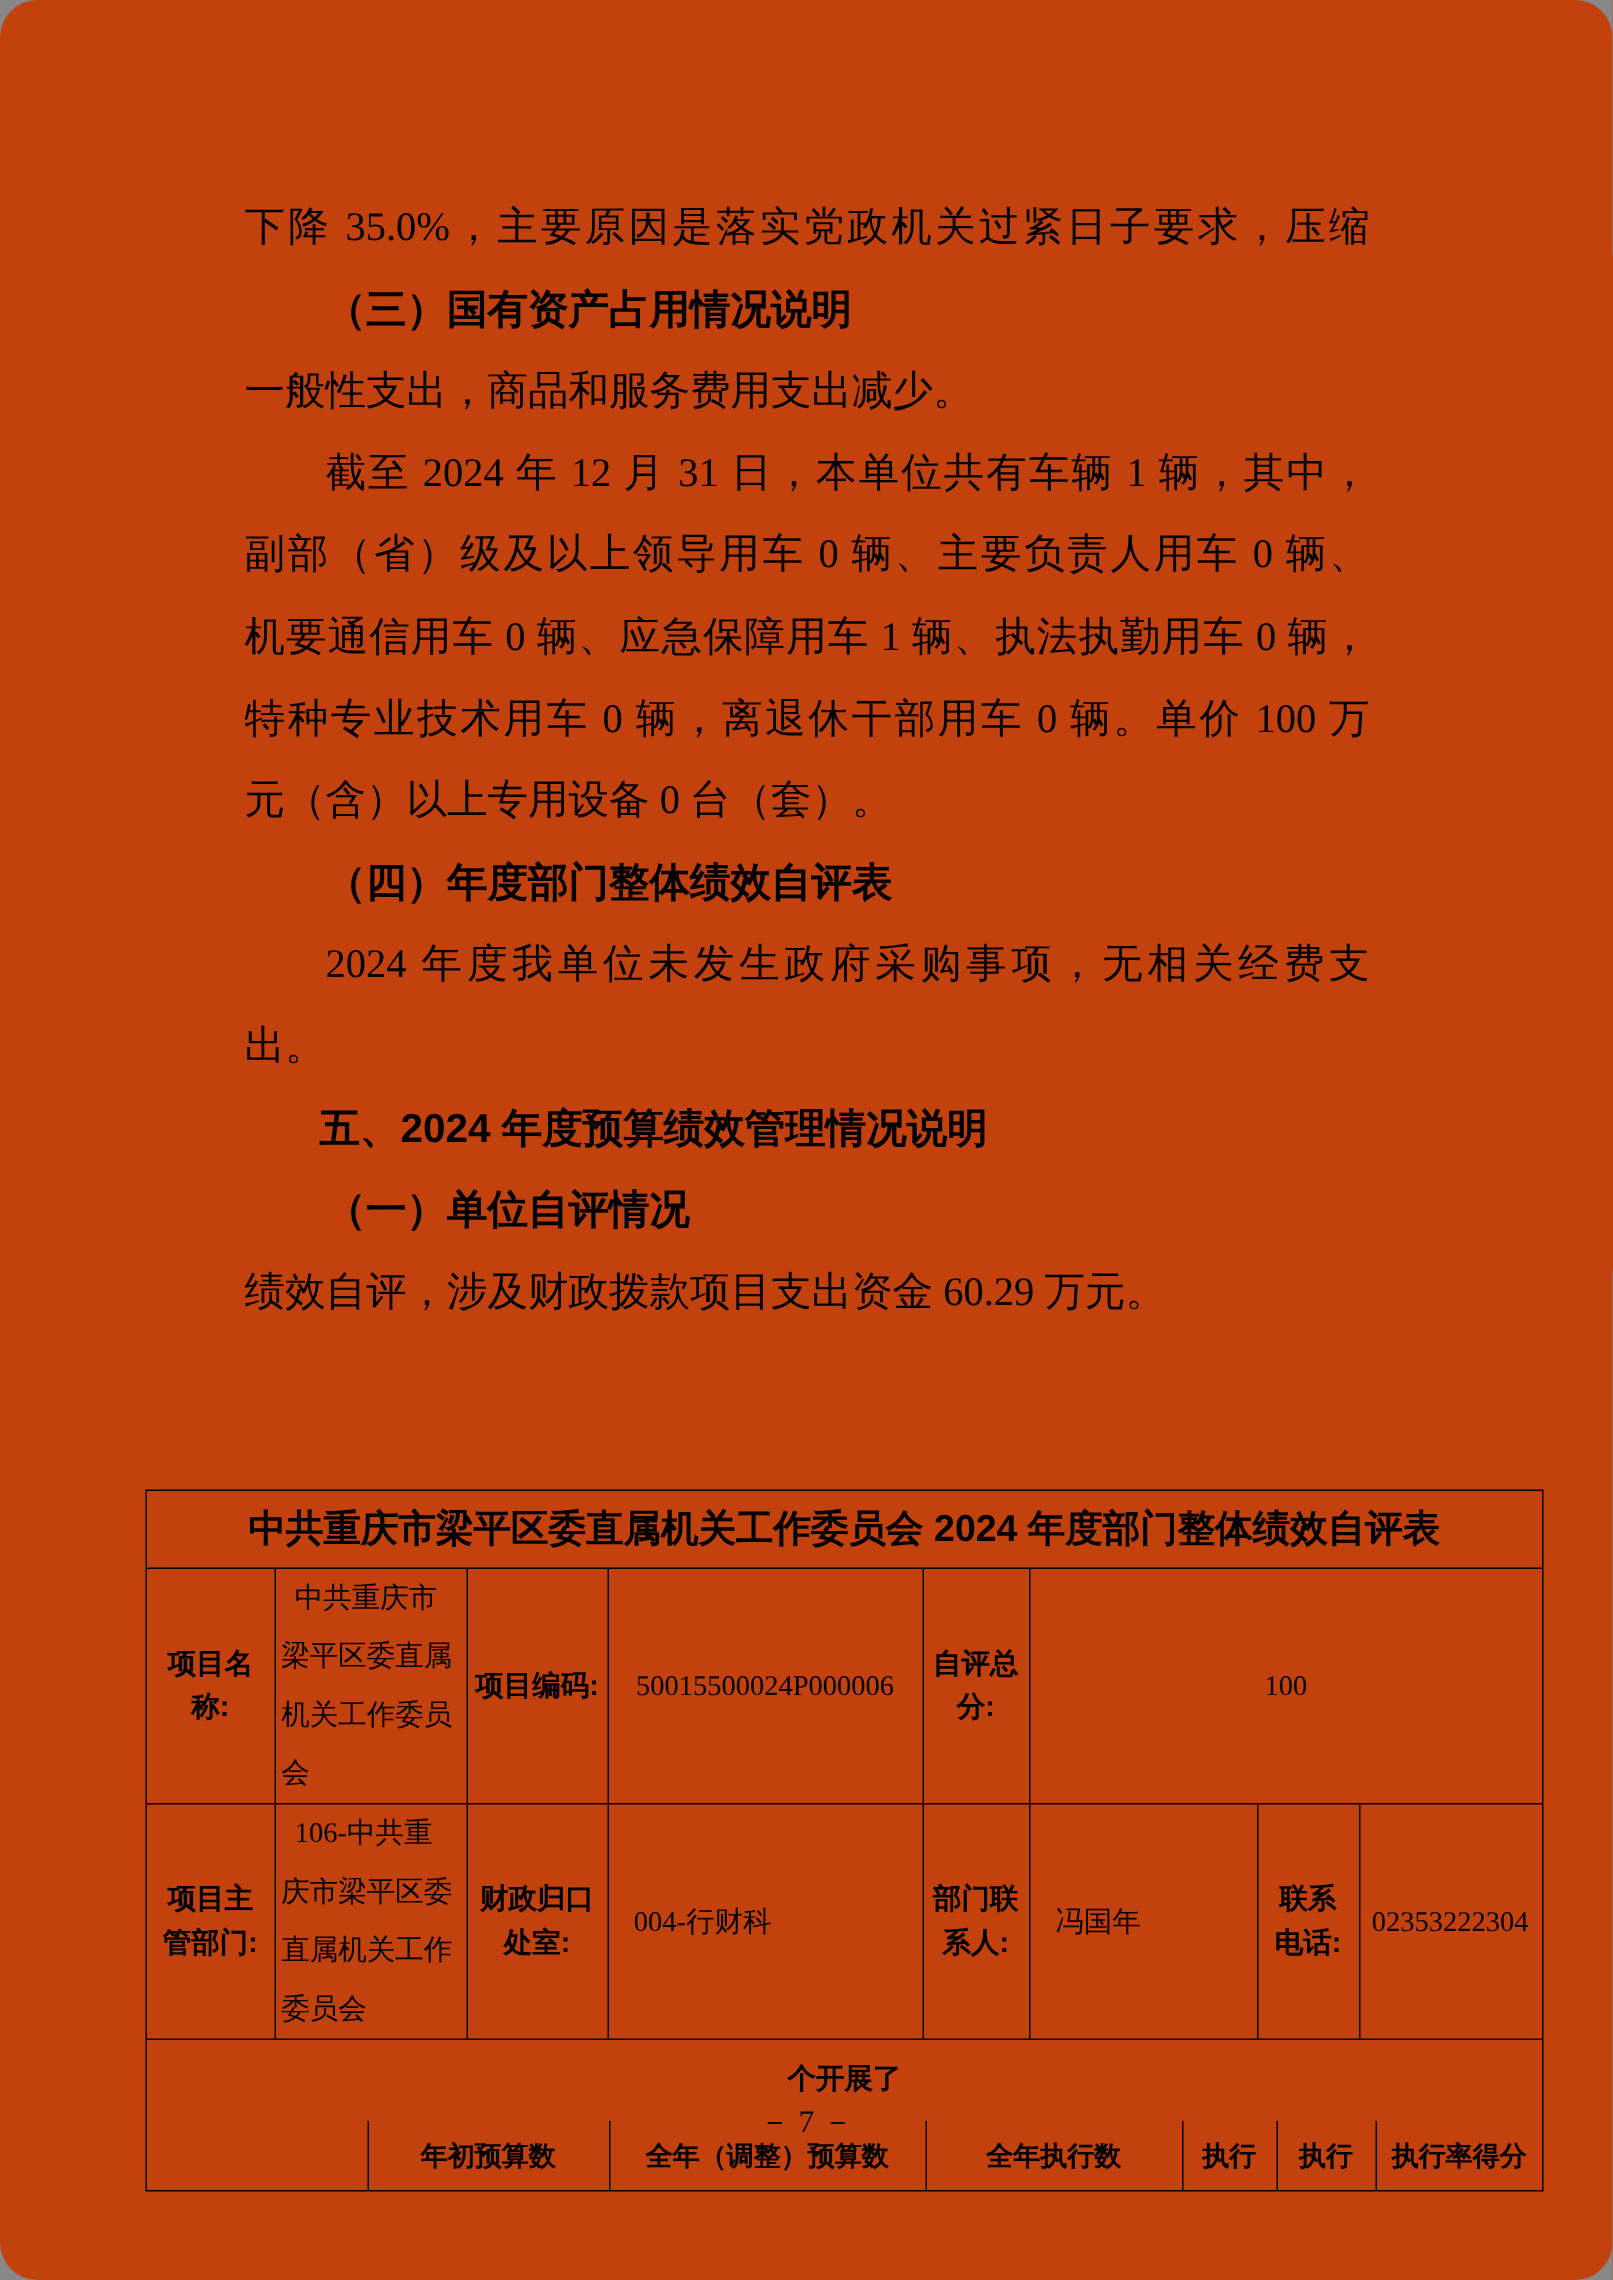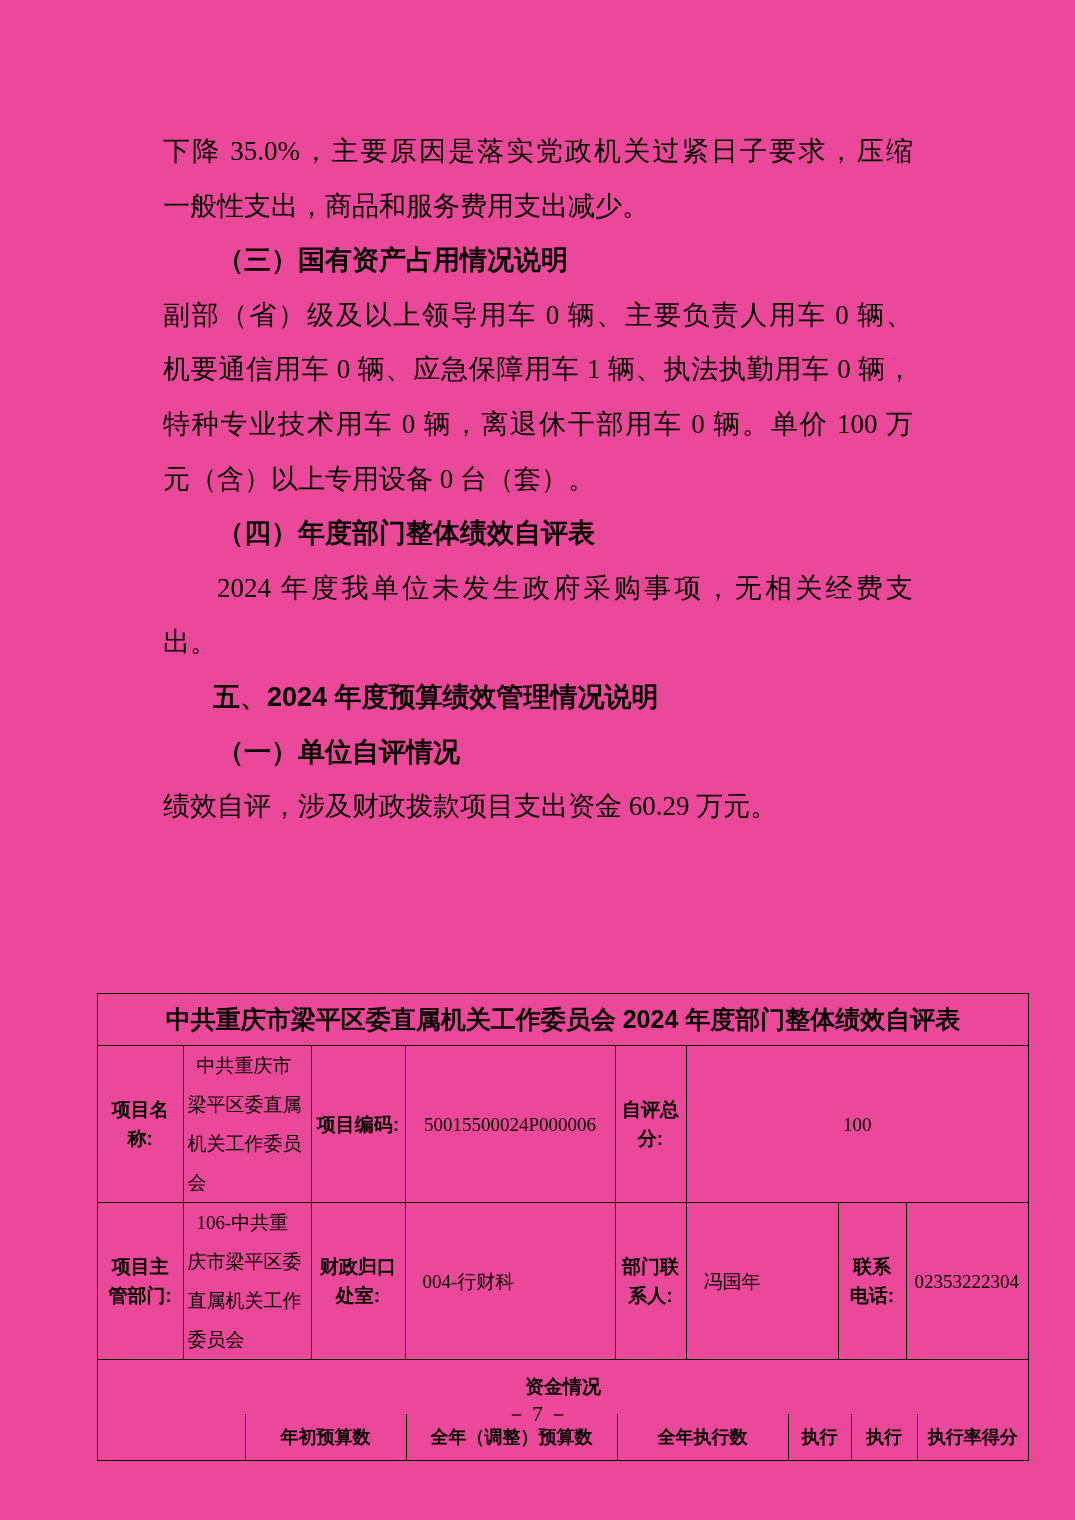--- a/index.html
+++ b/index.html
@@ -1,23 +1,24 @@
 <!DOCTYPE html>
 <html><head>
 <meta charset="utf-8">
 <style>
   html, body { margin: 0; padding: 0; background: #888; }
   .page {
     position: relative;
     width: 1075px; height: 1520px;
     margin: 0 auto;
-    background: #ec4899;
+    background: #c2410c;
     overflow: hidden;
     color: #000;
     font-family: "Liberation Serif", "DejaVu Serif", serif;
+    border-radius: 25px;
   }
 
   
   .body-text {
     position: absolute;
     left: 163px; top: 124px;
     width: 750px;
     font-size: 27px;
     line-height: 54.6px;
   }
@@ -102,22 +103,23 @@
     font-size: 21px;
   }
 </style>
 </head>
 <body>
 
 <div class="page">
 
   <section class="body-text">
     <div class="line ln">下降 35.0%，主要原因是落实党政机关过紧日子要求，压缩</div>
+    <div class="line h3">（三）国有资产占用情况说明</div>
     <div class="line end">一般性支出，商品和服务费用支出减少。</div>
-    <div class="line h3">（三）国有资产占用情况说明</div>
+    <div class="line ln ind">截至 2024 年 12 月 31 日，本单位共有车辆 1 辆，其中，</div>
     <div class="line ln">副部（省）级及以上领导用车 0 辆、主要负责人用车 0 辆、</div>
     <div class="line ln">机要通信用车 0 辆、应急保障用车 1 辆、执法执勤用车 0 辆，</div>
     <div class="line ln">特种专业技术用车 0 辆，离退休干部用车 0 辆。单价 100 万</div>
     <div class="line end">元（含）以上专用设备 0 台（套）。</div>
     <div class="line h3">（四）年度部门整体绩效自评表</div>
     <div class="line ln ind">2024 年度我单位未发生政府采购事项，无相关经费支</div>
     <div class="line end">出。</div>
     <div class="line h2">五、2024 年度预算绩效管理情况说明</div>
     <div class="line h3">（一）单位自评情况</div>
     <div class="line end">绩效自评，涉及财政拨款项目支出资金 60.29 万元。</div>
@@ -164,21 +166,21 @@
         <td class="lbl">部门联
 系人:</td>
         <td class="val val-left">冯国年</td>
         <td class="lbl">联系
 电话:</td>
         <td class="val val-left-sm">02353222304</td>
       </tr>
     </tbody>
       </table>
 
-    <div class="t-section">资金情况</div>
+    <div class="t-section">个开展了</div>
 
     <table class="grid grid-b">
       <colgroup>
         <col style="width:147px">
           <col style="width:161px">
           <col style="width:211px">
         <col style="width:171px">
           <col style="width:63px">
           <col style="width:66px">
         <col style="width:111px">

